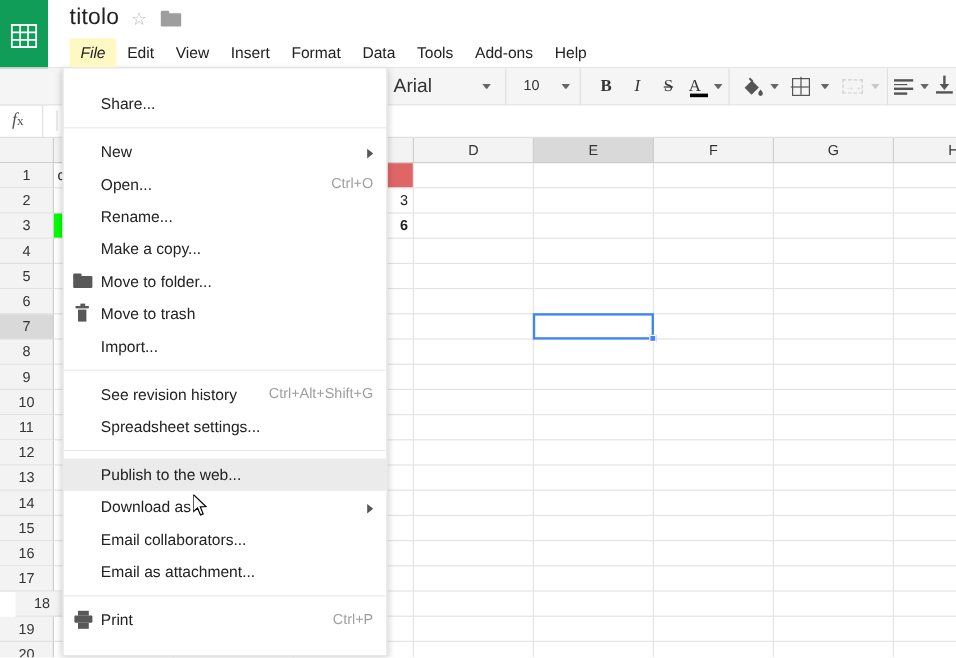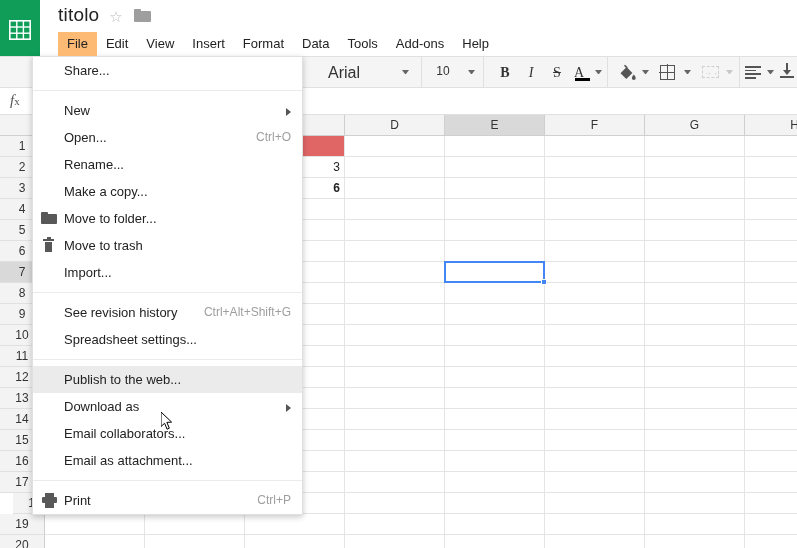--- a/index.html
+++ b/index.html
@@ -40,21 +40,21 @@
   .menubar {
     position: absolute; left: 58px; top: 32px;
     height: 24px; white-space: nowrap;
   }
   .menu-item {
     display: inline-block; padding: 3px 9px 4px 9px;
     font-size: 13px; color: #222; cursor: default;
     line-height: 17px;
   }
   .menu-item.active {
-    background: #fdba74; position: relative; z-index: 31;
+    background: #fef9c3; position: relative; z-index: 31; font-style: italic;
   }
   .save-state {
     position: absolute; left: 486px; top: 34px;
     font-size: 13px; color: #9e9e9e; white-space: nowrap;
   }
   
   .menubar-rule {
     position:absolute; left:0; top:56px; width:797px; height:1px; background:#e0e0e0;
   }
 
@@ -145,24 +145,24 @@
   .cellfill { position:absolute; height:20px; }
   .selbox {
     position:absolute; border:2px solid #4285f4; background:transparent;
   }
   .selhandle {
     position:absolute; width:6px; height:6px; background:#4285f4; border:1px solid #fff;
   }
 
   
   .dropdown {
-    position:absolute; left:32px; top:56px; width:271px;
+    position:absolute; left:52px; top:56px; width:271px;
     background:#fff; border:1px solid #e0e0e0;
     box-shadow: 0 2px 6px rgba(0,0,0,.22);
-    z-index:30; padding:0 0;
+    z-index:30; padding:16px 0;
   }
   .mrow {
     position:relative; height:27px; line-height:27px;
     font-size:13px; color:#222; padding-left:31px; white-space:nowrap; cursor:default;
   }
   .mrow.hl { background:#ebebeb; }
   .mrow .accel {
     position:absolute; right:11px; top:0; font-size:12px; color:#9e9e9e;
   }
   .mrow .subarrow {

